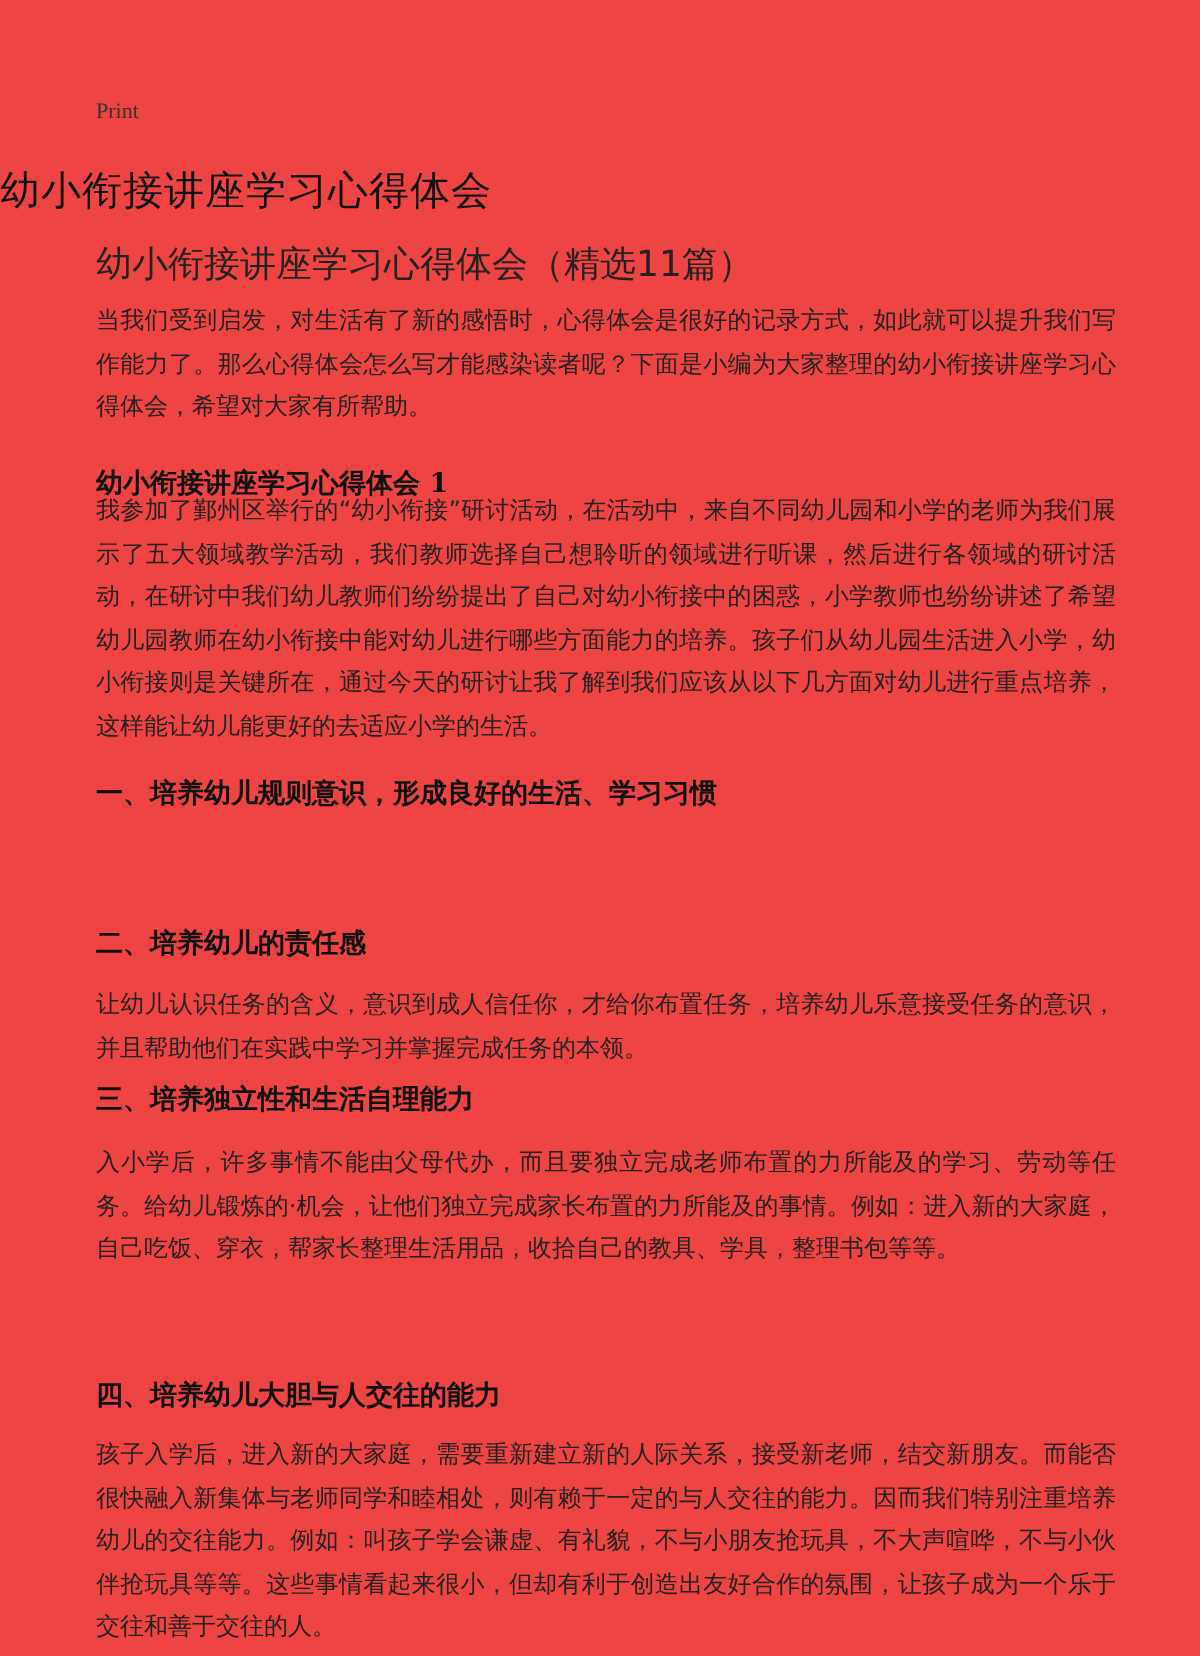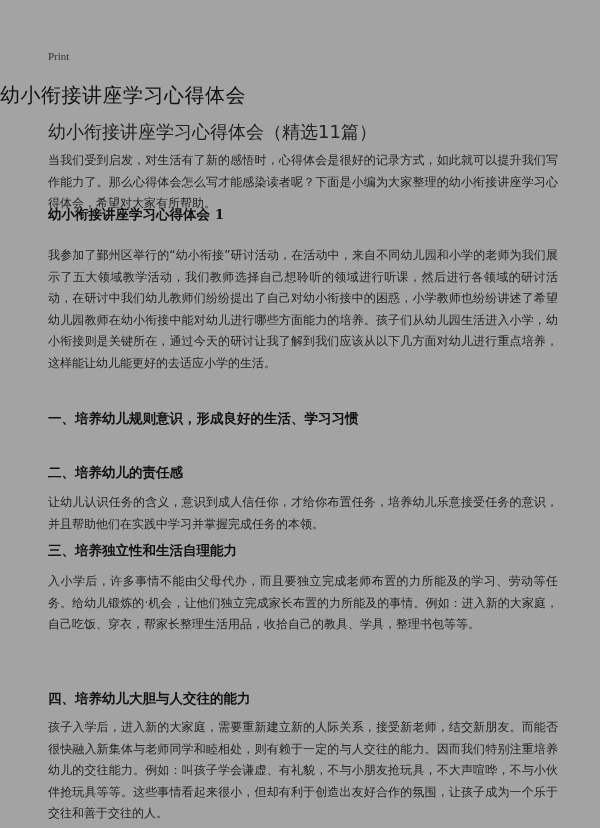--- a/index.html
+++ b/index.html
@@ -14,21 +14,21 @@
       position: relative;
       font-family: "DejaVu Sans", "Liberation Sans", sans-serif;
       color: #1a1a1a;
     }
     .page {
       position: absolute;
       left: 0;
       top: 0;
       width: 600px;
       height: 828px;
-      background: #a3a3a3;
+      background: #ef4444;
     }
     .print-label {
       position: absolute;
       left: 48px;
       top: 50px;
       font-family: "Liberation Serif", "DejaVu Serif", serif;
       font-size: 11px;
       color: #333;
     }
     .doc-title {
@@ -78,29 +78,29 @@
   <div class="print-label">Print</div>
 
   <h1 class="doc-title">幼小衔接讲座学习心得体会</h1>
 
   <div class="subtitle">幼小衔接讲座学习心得体会（精选11篇）</div>
 
   <div class="content" style="top:150px;">
     <p class="para">当我们受到启发，对生活有了新的感悟时，心得体会是很好的记录方式，如此就可以提升我们写作能力了。那么心得体会怎么写才能感染读者呢？下面是小编为大家整理的幼小衔接讲座学习心得体会，希望对大家有所帮助。</p>
   </div>
 
-  <div class="content" style="top:204px;">
+  <div class="content" style="top:232px;">
     <h2 class="section">幼小衔接讲座学习心得体会 1</h2>
   </div>
 
   <div class="content" style="top:245px;">
     <p class="para">我参加了鄞州区举行的“幼小衔接”研讨活动，在活动中，来自不同幼儿园和小学的老师为我们展示了五大领域教学活动，我们教师选择自己想聆听的领域进行听课，然后进行各领域的研讨活动，在研讨中我们幼儿教师们纷纷提出了自己对幼小衔接中的困惑，小学教师也纷纷讲述了希望幼儿园教师在幼小衔接中能对幼儿进行哪些方面能力的培养。孩子们从幼儿园生活进入小学，幼小衔接则是关键所在，通过今天的研讨让我了解到我们应该从以下几方面对幼儿进行重点培养，这样能让幼儿能更好的去适应小学的生活。</p>
   </div>
 
-  <div class="content" style="top:408px;">
+  <div class="content" style="top:387px;">
     <h2 class="section">一、培养幼儿规则意识，形成良好的生活、学习习惯</h2>
   </div>
 
   <div class="content" style="top:462px;">
     <h2 class="section">二、培养幼儿的责任感</h2>
   </div>
   <div class="content" style="top:492px;">
     <p class="para">让幼儿认识任务的含义，意识到成人信任你，才给你布置任务，培养幼儿乐意接受任务的意识，并且帮助他们在实践中学习并掌握完成任务的本领。</p>
   </div>
 

